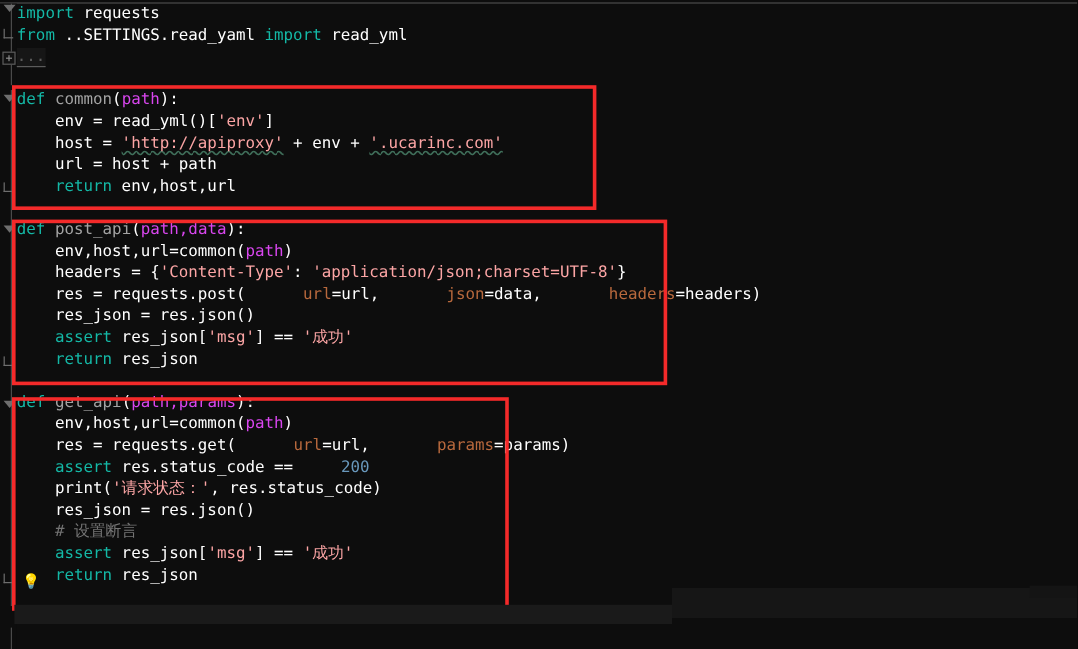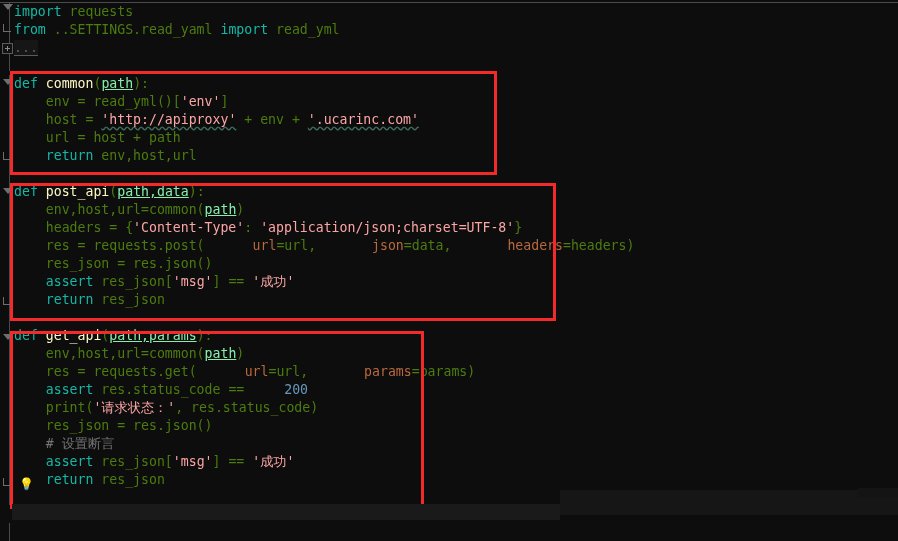--- a/index.html
+++ b/index.html
@@ -98,27 +98,27 @@
     font-size: 13.2px;
     line-height: 18px;
     white-space: pre;
     color: #a9b7c6;
     letter-spacing: 0px;
   }
   .ln { height: 18px; }
 
   
   .kw      { color: #14b8a6; }
-  .fn      { color: #fef9c3; }
-  .param   { color: #86efac; text-decoration: underline; }
+  .fn      { color: #a3a3a3; }
+  .param   { color: #d946ef; }
   .str     { color: #fca5a5; }
   .num     { color: #6897bb; margin-left: 32px; }
   .cmt     { color: #737373; }
   .kwarg   { color: #b8693d; margin-left: 48px; }
-  .plain   { color: #4d7c0f; }
+  .plain   { color: #ffffff; }
   .fold-ph {
     color: #5b5b5b;
     border-bottom: 1px solid #5b5b5b;
     background: #161616;
   }
   .squiggle {
     text-decoration: underline wavy #3f6f5a;
     text-underline-offset: 2px;
   }
 

